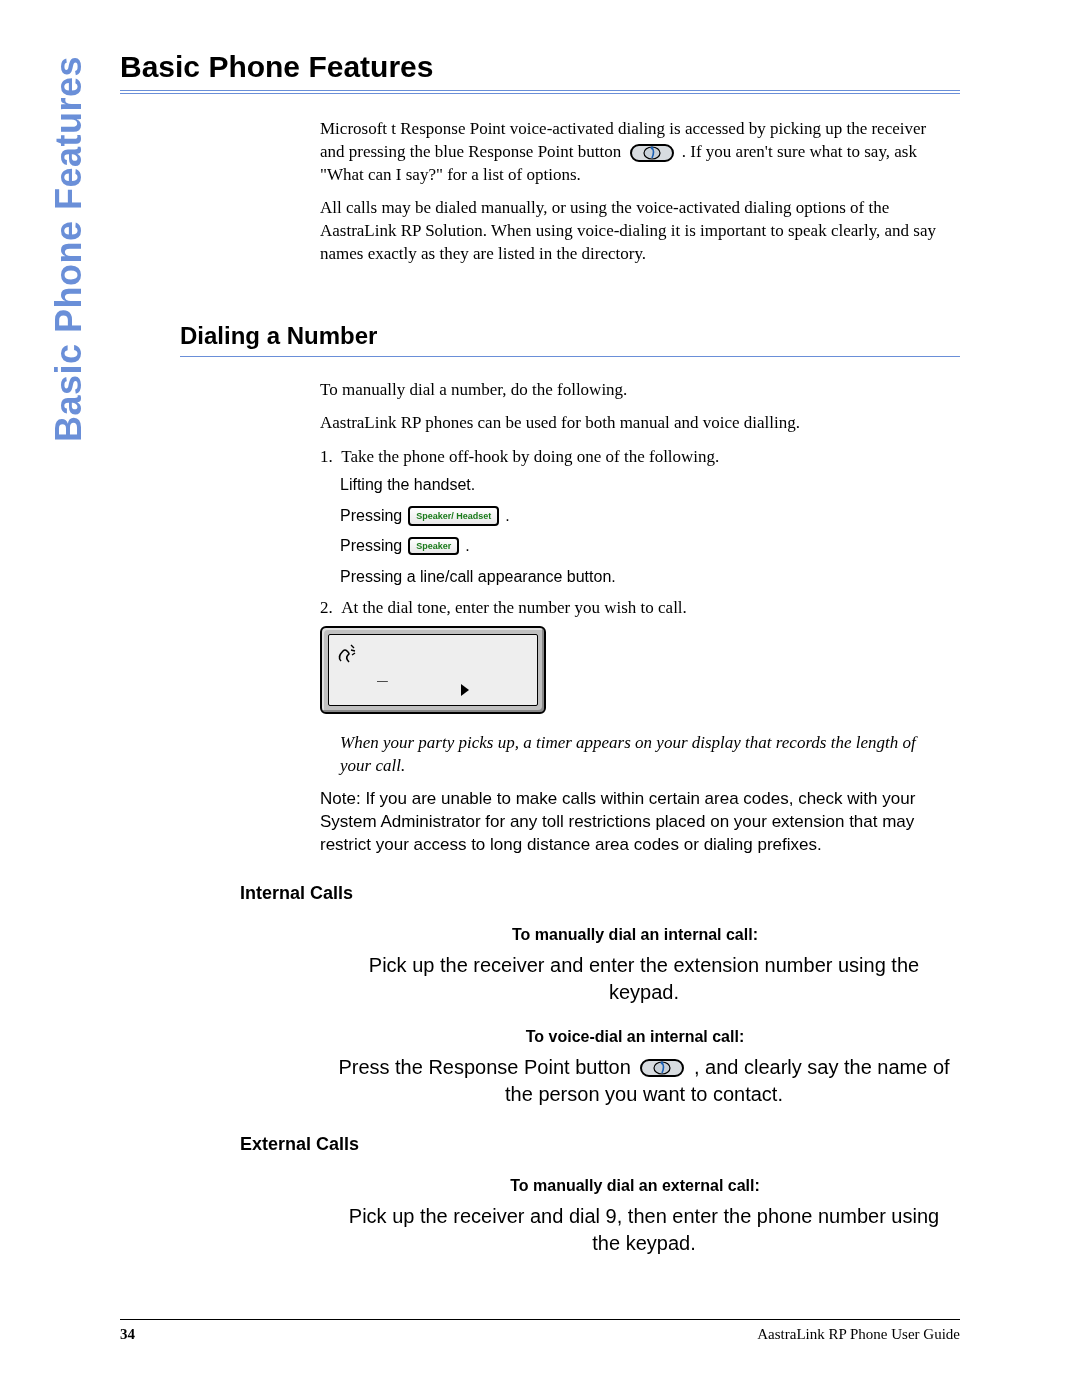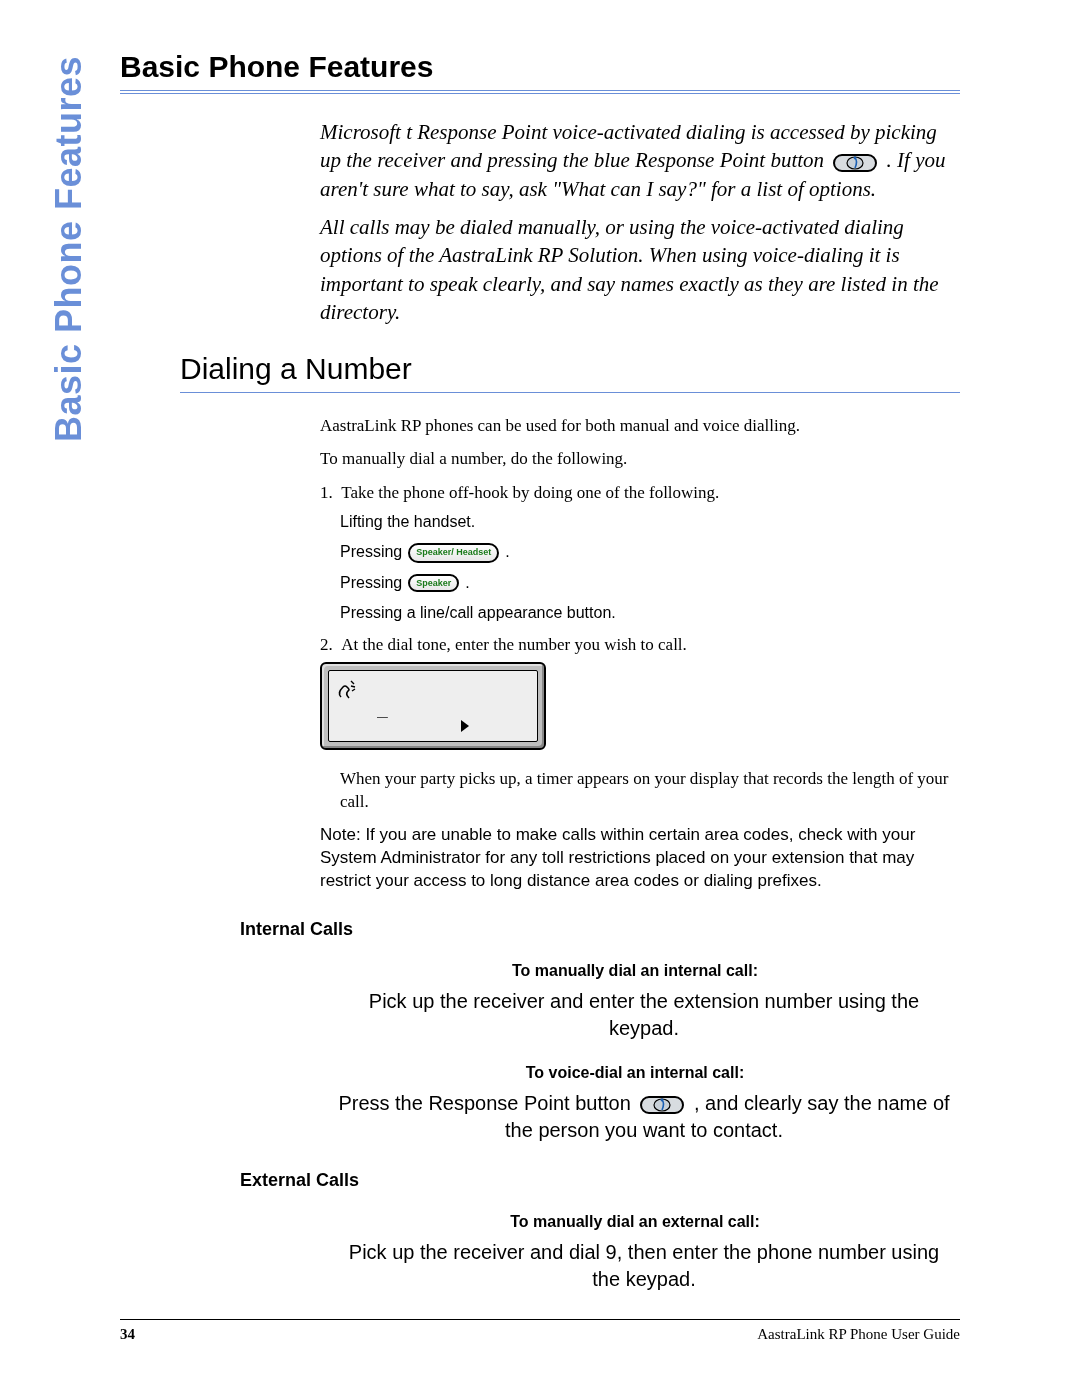--- a/index.html
+++ b/index.html
@@ -4,30 +4,30 @@
 <style>
   * { box-sizing: border-box; margin: 0; padding: 0; }
   html, body { width: 1080px; height: 1397px; background: #fff; font-family: "Times New Roman", Times, serif; color: #000; }
   .page { position: relative; width: 1080px; height: 1397px; padding: 50px 120px 60px 70px; }
   .side-title { position: absolute; left: 48px; top: 42px; width: 40px; height: 400px; }
   .side-title span { display: block; transform: rotate(-90deg) translate(-100%, 0); transform-origin: left top; white-space: nowrap; font-family: Arial, Helvetica, sans-serif; font-weight: bold; font-size: 36px; color: #6a8fd8; letter-spacing: 0.5px; width: 400px; }
   .content { margin-left: 50px; }
   .h1 { font-family: Arial, Helvetica, sans-serif; font-weight: bold; font-size: 30px; color: #000; margin-bottom: 6px; }
   .rule-double { border-top: 4px double #6a8fd8; height: 0; margin-bottom: 24px; }
   .intro { margin-left: 200px; margin-right: 10px; }
-  .intro p { font-size: 21px; line-height: 1.35; margin-bottom: 10px; font-style: italic; }
+  .intro p { font-size: 17px; line-height: 1.35; margin-bottom: 10px; }
   .rp-button { display: inline-block; vertical-align: middle; margin: 0 4px; }
   .rp-button svg { display: block; }
-  .h2 { font-family: Arial, Helvetica, sans-serif; font-weight: normal; font-size: 30px; margin-top: 26px; margin-left: 60px; }
+  .h2 { font-family: Arial, Helvetica, sans-serif; font-weight: bold; font-size: 24px; margin-top: 56px; margin-left: 60px; }
   .rule-single { border-top: 1.5px solid #6a8fd8; margin: 6px 0 22px 60px; }
   .body-block { margin-left: 200px; margin-right: 10px; }
   .body-block p { font-size: 17px; line-height: 1.35; margin-bottom: 10px; }
   .ol-item { font-size: 17px; line-height: 1.4; margin-bottom: 6px; }
   .ol-sub { font-family: Arial, Helvetica, sans-serif; font-size: 16px; margin-left: 20px; margin-bottom: 8px; line-height: 1.4; display: flex; align-items: center; gap: 6px; }
-  .key-btn { display: inline-flex; align-items: center; justify-content: center; border: 2px solid #000; border-radius: 10px; padding: 1px 6px; background: linear-gradient(#fff,#e8e8e8); font-family: Arial, Helvetica, sans-serif; font-size: 9px; color: #1a7a1a; font-weight: bold; line-height: 1.0; height: 18px; }
+  .key-btn { display: inline-flex; align-items: center; justify-content: center; border: 2px solid #000; border-radius: 4px; padding: 1px 6px; background: linear-gradient(#fff,#e8e8e8); font-family: Arial, Helvetica, sans-serif; font-size: 9px; color: #1a7a1a; font-weight: bold; line-height: 1.0; height: 18px; }
   .key-btn.two-line { height: 20px; text-align: center; }
   .lcd { width: 226px; height: 88px; background: #bfbfbf; border: 2px solid #000; border-radius: 6px; padding: 6px; box-shadow: inset -2px -2px 0 #888, inset 2px 2px 0 #e0e0e0; margin: 6px 0 18px 0; }
   .lcd-inner { width: 100%; height: 100%; background: #eee; border: 1.5px solid #000; border-radius: 2px; position: relative; }
   .lcd-icon { position: absolute; left: 8px; top: 6px; }
   .lcd-underscore { position: absolute; left: 48px; top: 26px; font-size: 18px; font-family: monospace; }
   .lcd-cursor { position: absolute; left: 130px; bottom: 4px; }
   .note-block { font-family: Arial, Helvetica, sans-serif; font-size: 16px; line-height: 1.35; margin-top: 10px; }
   .note-block .note-label { font-family: Arial, Helvetica, sans-serif; }
   .h3 { font-family: Arial, Helvetica, sans-serif; font-weight: bold; font-size: 18px; margin-top: 26px; margin-left: 120px; }
   .h4 { font-family: Arial, Helvetica, sans-serif; font-weight: bold; font-size: 16px; margin-top: 22px; }
@@ -65,22 +65,22 @@
         </span>
         <span class="serif">. If you aren't sure what to say, ask "What can I say?" for a list of options.</span>
       </p>
       <p class="serif">All calls may be dialed manually, or using the voice-activated dialing options of the AastraLink RP Solution. When using voice-dialing it is important to speak clearly, and say names exactly as they are listed in the directory.</p>
     </div>
 
     <div class="h2">Dialing a Number</div>
     <div class="rule-single"></div>
 
     <div class="body-block">
+      <p class="serif">To manually dial a number, do the following.</p>
       <p class="serif">AastraLink RP phones can be used for both manual and voice dialling.</p>
-      <p class="serif">To manually dial a number, do the following.</p>
 
       <div class="ol-item serif">
         <span>1.</span>&nbsp;&nbsp;<span>Take the phone off-hook by doing one of the following.</span>
       </div>
 
       <div class="ol-sub">
         <span>Lifting the handset.</span>
       </div>
 
       <div class="ol-sub">
@@ -117,21 +117,21 @@
           </span>
           <span class="lcd-underscore">_</span>
           <span class="lcd-cursor">
             <svg width="12" height="14" viewBox="0 0 12 14">
                 <path d="M2 1 L10 7 L2 13 Z" fill="#000"></path>
               </svg>
           </span>
         </div>
       </div>
 
-      <p class="serif" style="margin-left:20px;">When your party picks up, a timer appears on your display that records the length of your call.</p>
+      <p class="serif" style="margin-left:20px;font-style:italic;">When your party picks up, a timer appears on your display that records the length of your call.</p>
 
       <p class="note-block">
         <span class="note-label">Note:</span>
         <span>If you are unable to make calls within certain area codes, check with your System Administrator for any toll restrictions placed on your extension that may restrict your access to long distance area codes or dialing prefixes.</span>
       </p>
     </div>
 
     <div class="h3">Internal Calls</div>
 
     <div class="h4-block">

